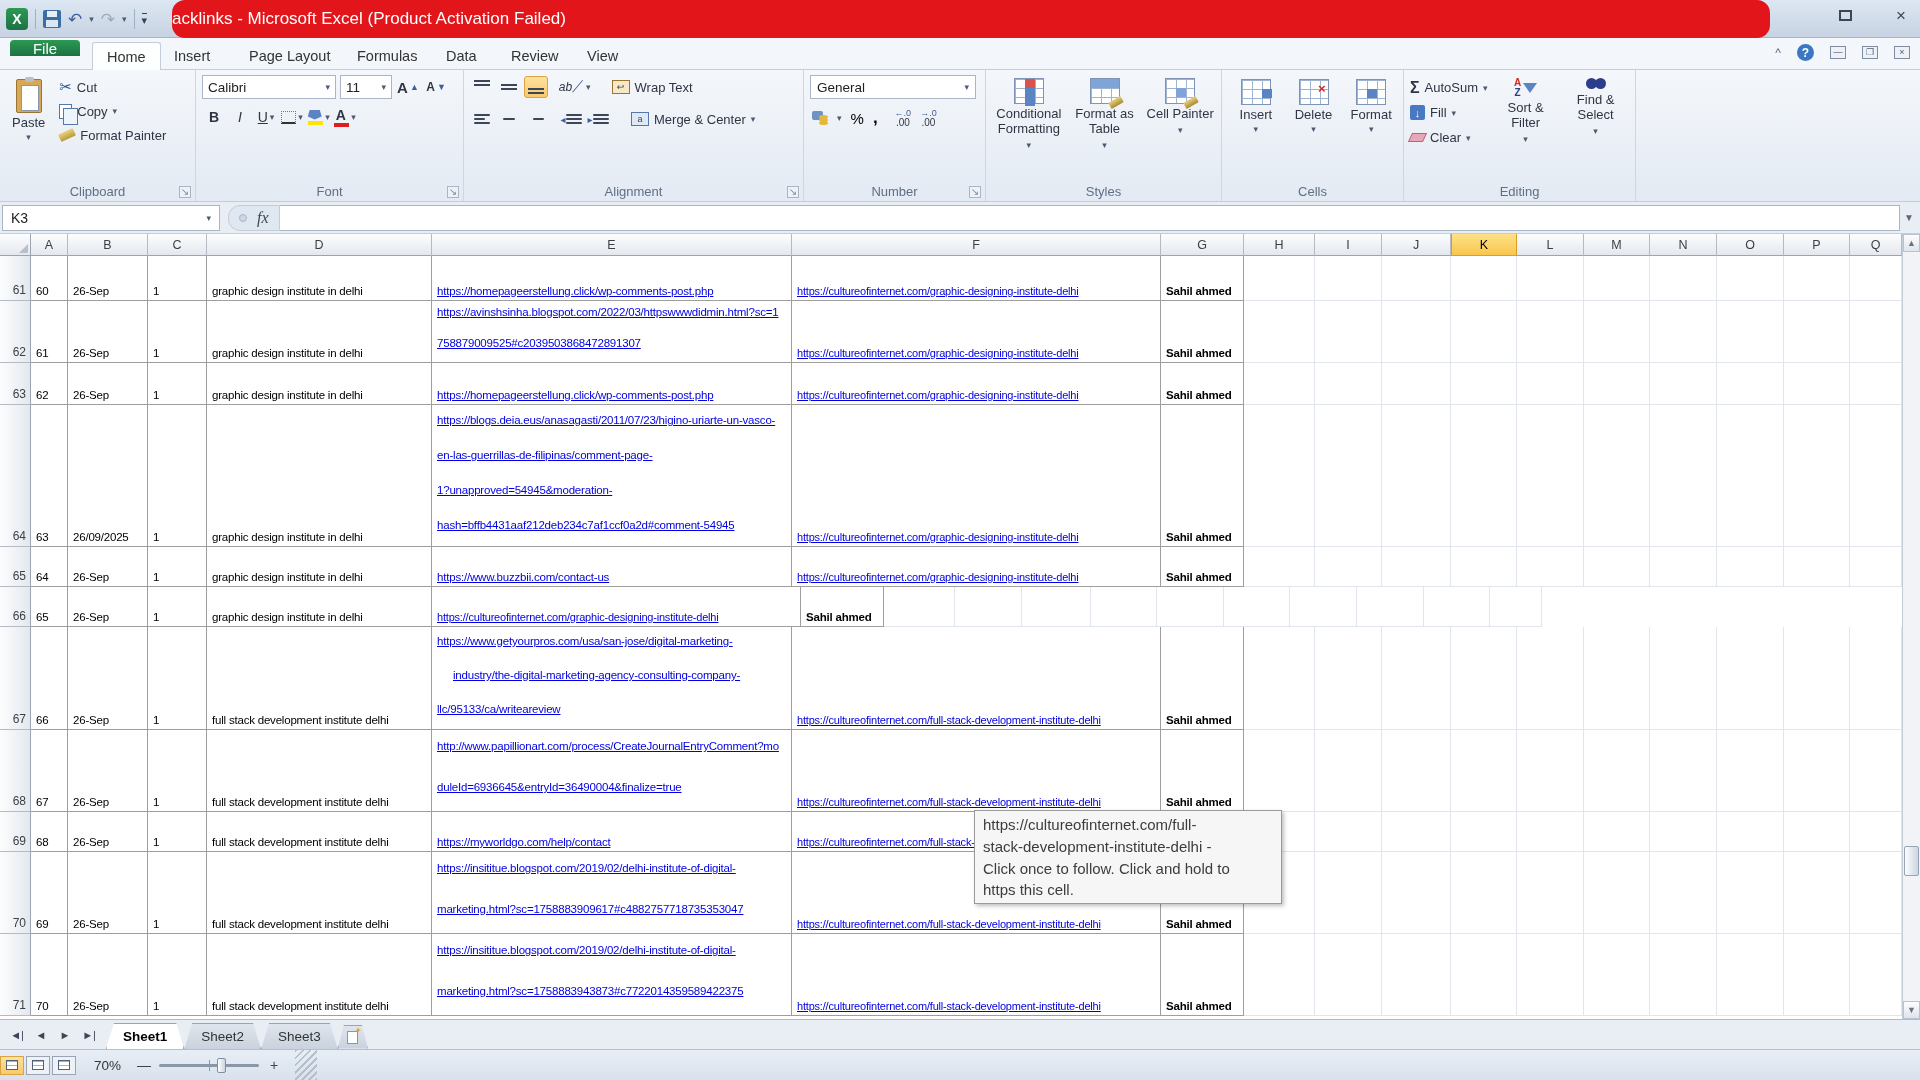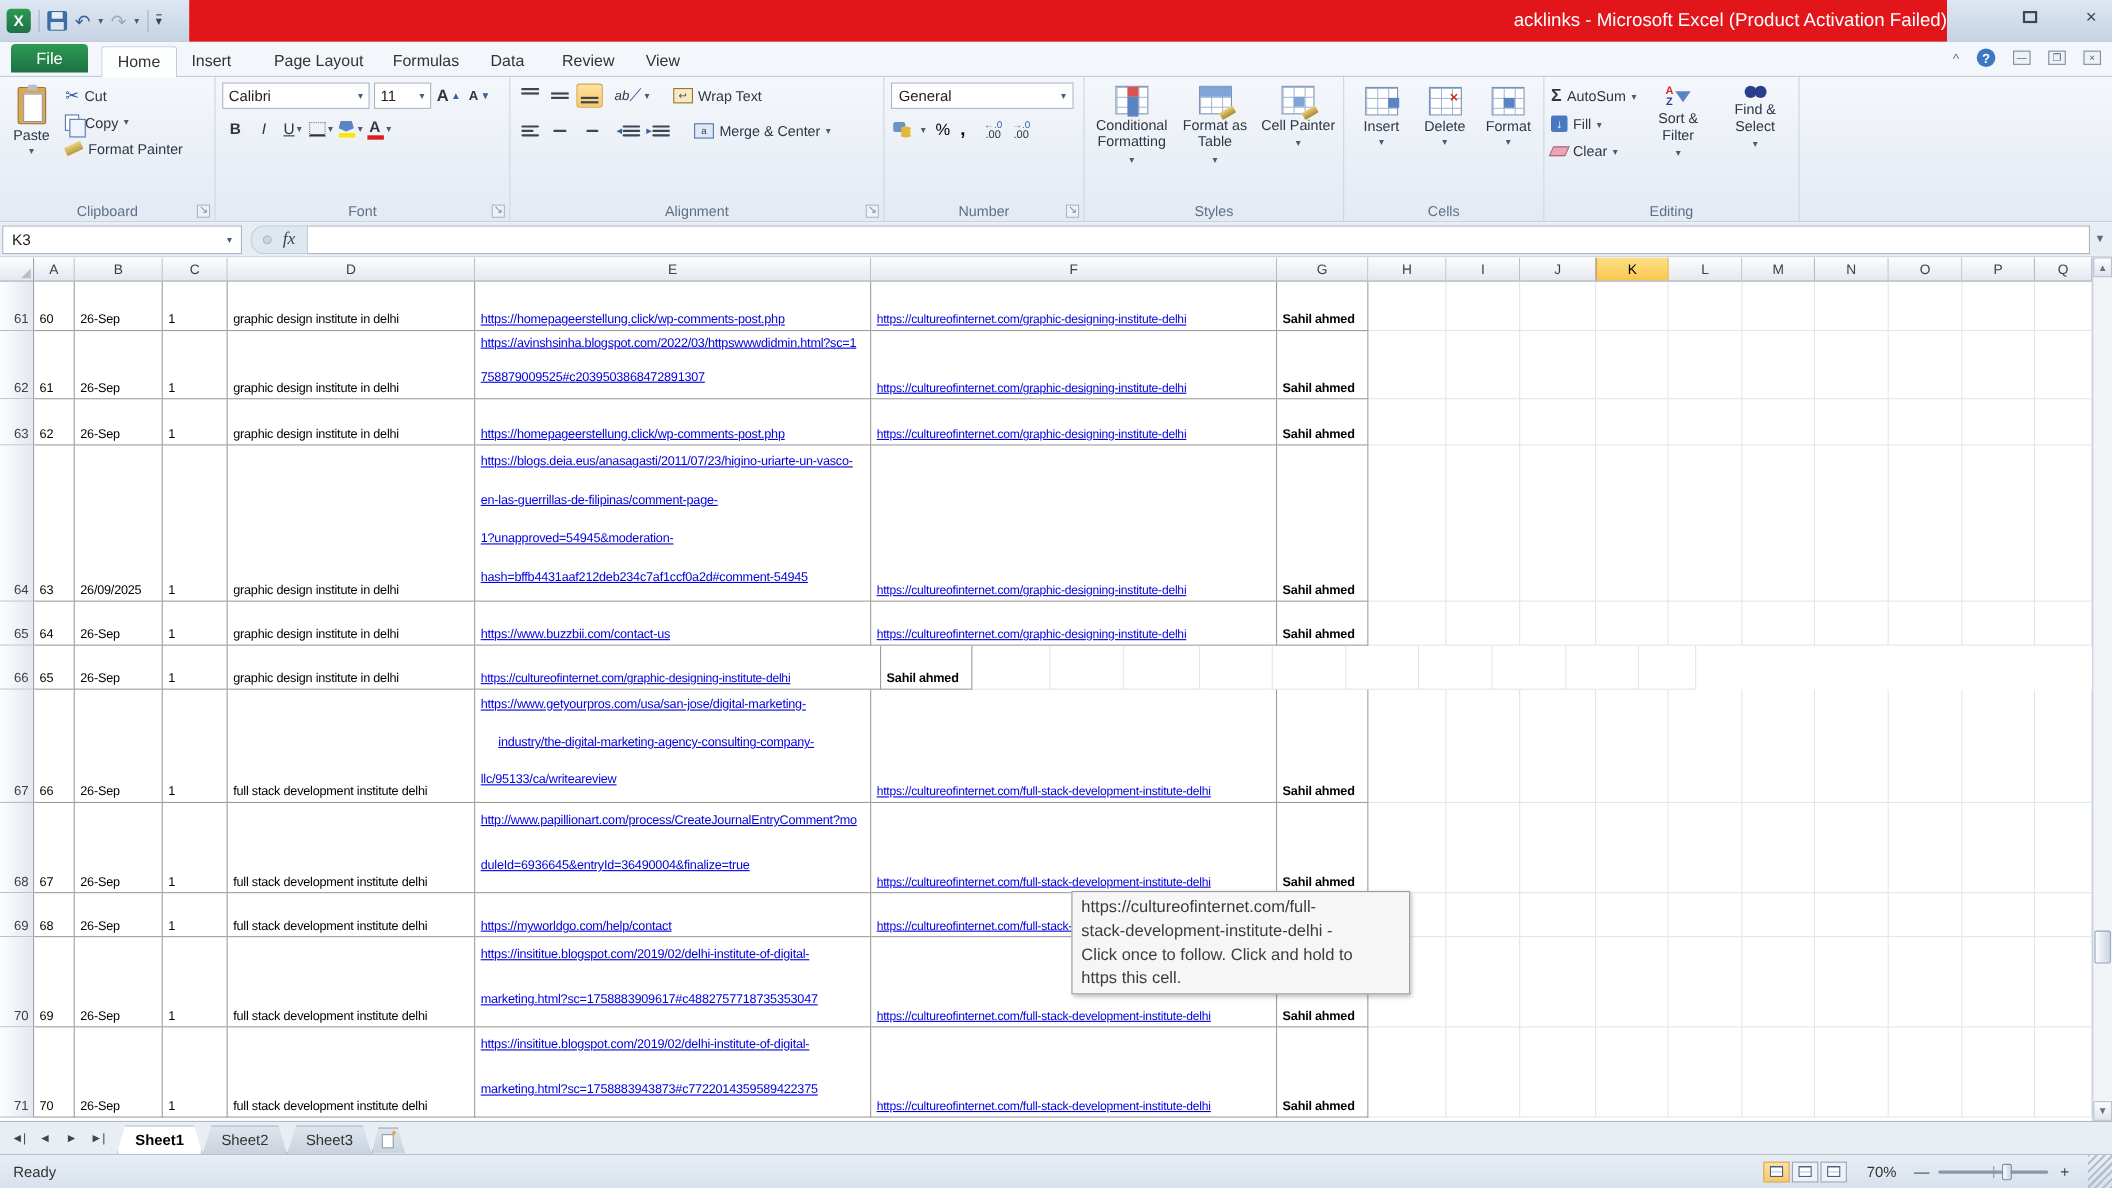--- a/index.html
+++ b/index.html
@@ -14,29 +14,29 @@
   .logo{width:22px;height:22px;background:linear-gradient(#2c9a52,#1e7145);border-radius:4px;
     color:#fff;font-weight:bold;font-size:14px;display:flex;align-items:center;justify-content:center;}
   .floppy{width:18px;height:18px;background:#3a6ea5;border-radius:2px;position:relative;}
   .floppy:before{content:"";position:absolute;left:4px;top:1px;width:10px;height:6px;background:#e8eef6;}
   .floppy:after{content:"";position:absolute;left:3px;bottom:1px;width:12px;height:7px;background:#dce6f2;}
   .qbtn{font-size:17px;color:#3d5f9e;line-height:1;}
   .qbtn.gray{color:#a0a8b4;}
   .tinydrop{font-size:9px;color:#4a5a72;}
   .qat-more{font-size:11px;color:#33425c;border-top:1.5px solid #33425c;line-height:1;padding-top:1px;}
   .title-red{position:absolute;left:172px;top:0;width:1598px;height:38px;background:#e2151b;
-    display:flex;align-items:center;justify-content:flex-end;}
+    display:flex;align-items:center;justify-content:flex-start;border-radius:13px;}
   .title-red span{color:#fff;font-size:17px;}
   .win-btns{position:absolute;right:14px;top:7px;display:flex;gap:44px;align-items:center;}
   .wbtn{color:#3c4654;font-size:17px;line-height:1;}
   .restore-ico{width:13px;height:11px;border:2px solid #3c4654;position:relative;display:inline-block;}
 
   
   .tabrow{position:absolute;left:0;top:38px;width:1920px;height:32px;background:#f3f6fa;border-bottom:1px solid #c3ccd9;}
-  .file-tab{position:absolute;left:10px;top:2px;width:70px;height:26px;background:linear-gradient(#2c9a52,#1e7145);
+  .file-tab{position:absolute;left:10px;top:2px;width:70px;height:16px;background:linear-gradient(#2c9a52,#1e7145);
     border-radius:4px 4px 0 0;color:#fff;font-size:15px;display:flex;align-items:center;justify-content:center;}
   .rtab{position:absolute;top:4px;height:28px;padding:0 14px;display:flex;align-items:center;font-size:14.5px;color:#333;}
   .rtab.active{background:#fdfefe;border:1px solid #c3ccd9;border-bottom:none;border-radius:3px 3px 0 0;}
   .tabrow-right{position:absolute;right:10px;top:6px;display:flex;gap:16px;align-items:center;}
   .mini{font-size:12px;color:#5a6a80;line-height:1;}
   .help{width:17px;height:17px;border-radius:50%;background:#3a78c3;color:#fff;font-weight:bold;font-size:12px;
     display:flex;align-items:center;justify-content:center;}
   .mwb{width:16px;height:13px;border:1px solid #7f8da0;background:#eef2f7;font-size:9px;color:#51607a;
     display:flex;align-items:center;justify-content:center;line-height:1;}
 
@@ -939,21 +939,20 @@
     <div class="stab active">Sheet1</div>
     <div class="stab">Sheet2</div>
     <div class="stab">Sheet3</div>
     <div class="instab">
         <span class="sheetico"></span>
       </div>
 
   </div>
 
   <div class="statusbar">
-    <span class="ready">Ready</span>
     <div class="views">
       <span class="vbtn active">
           <span class="vico"></span>
         </span>
       <span class="vbtn">
           <span class="vico"></span>
         </span>
       <span class="vbtn">
           <span class="vico"></span>
         </span>

